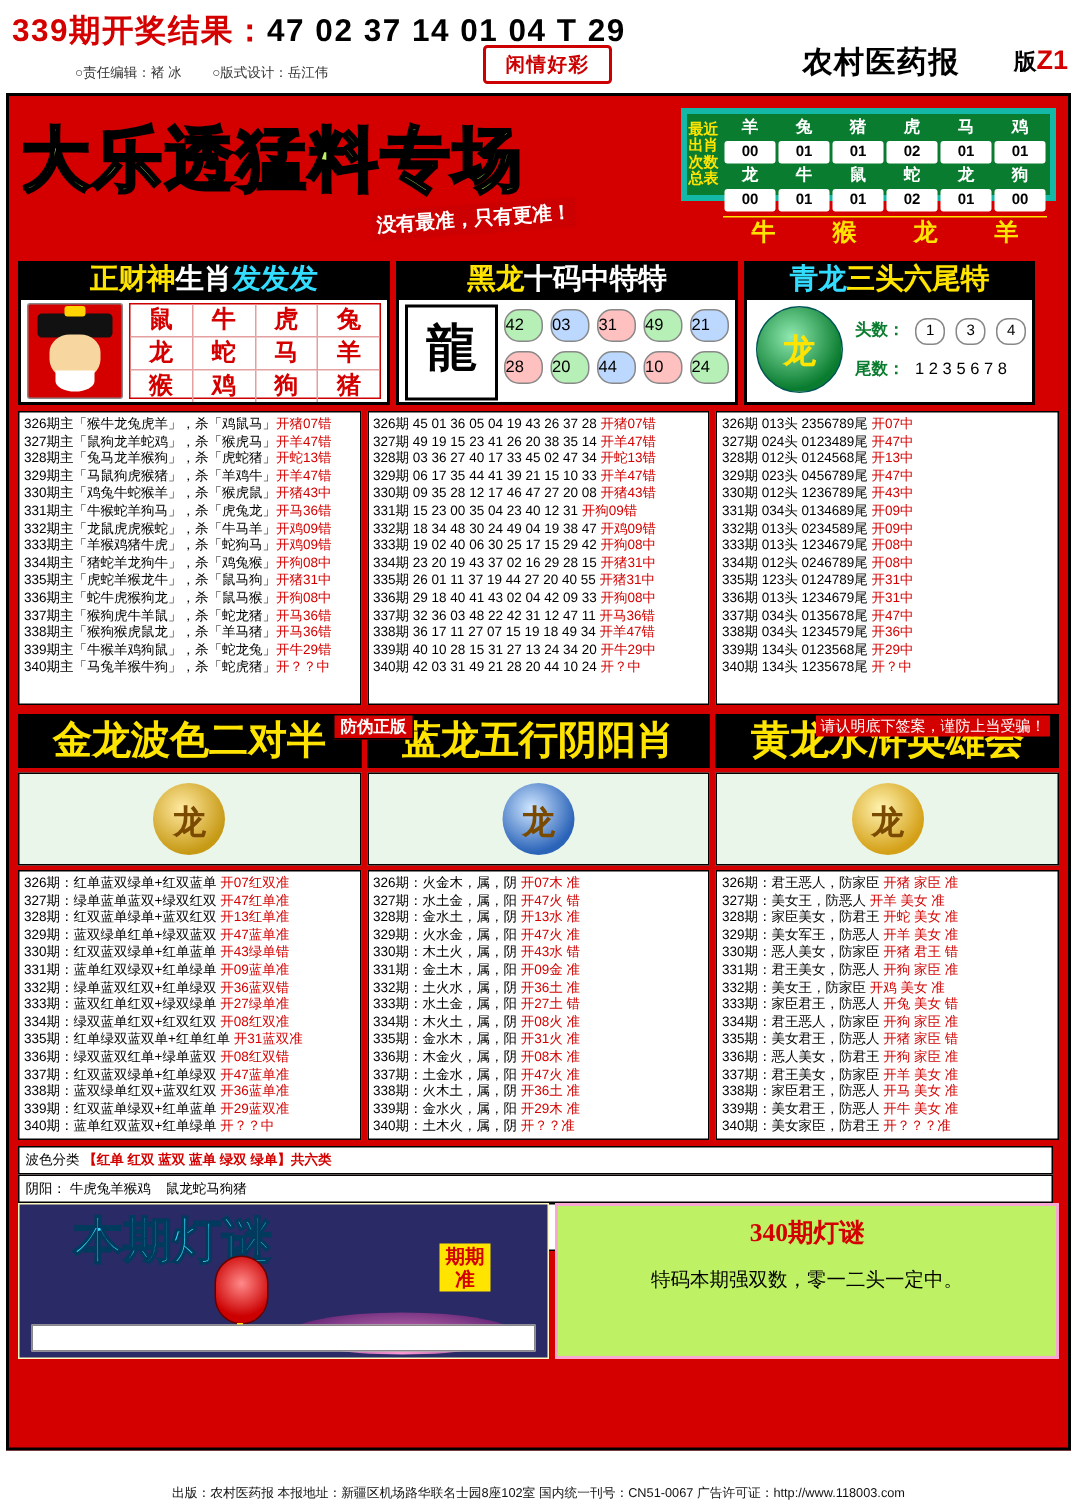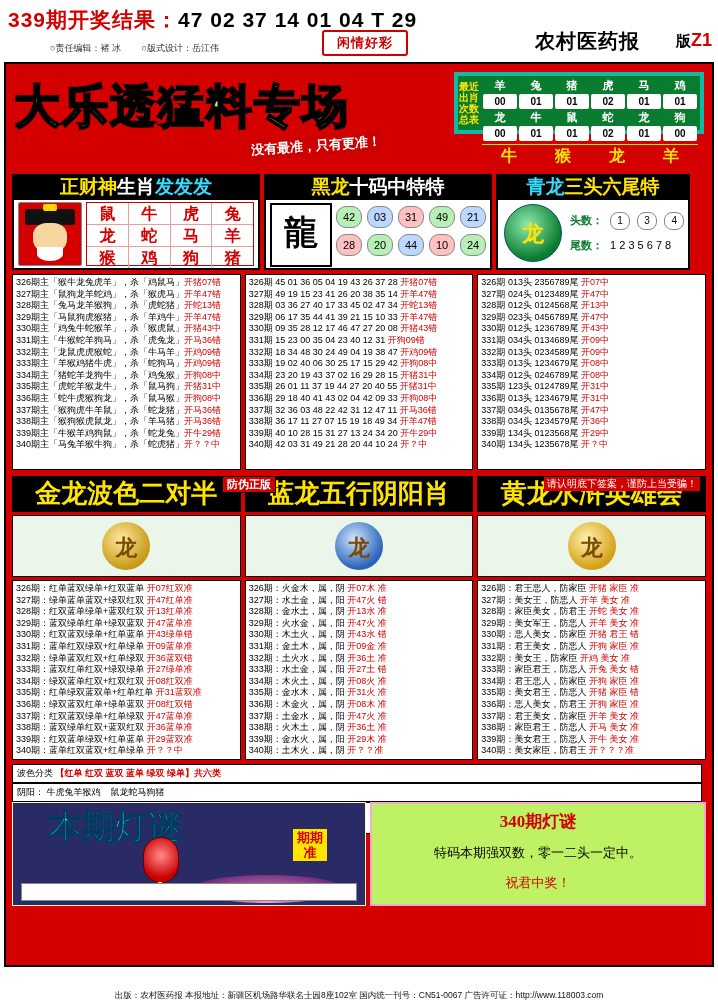--- a/index.html
+++ b/index.html
@@ -148,21 +148,21 @@
     background:#fff;border:2px solid #000;
   }
   .dragon-box .glyph{
     font-size:34px;font-weight:bold;color:#000;text-align:center;line-height:56px;
     font-family:"Liberation Serif","DejaVu Serif",serif;
   }
   .ballrow{position:absolute;left:70px;top:6px;display:flex;gap:5px;}
   .ballrow.second{top:34px;}
   .ball{
     width:24px;height:20px;border-radius:10px;border:1px solid #888;
-    font-size:11px;text-align:center;line-height:20px;color:#000;background:#eee;
+    font-size:11px;line-height:20px;color:#000;background:#eee;
   }
   .ball.g{background:#b6f0b6;}
   .ball.b{background:#bcd8ff;}
   .ball.r{background:#ffc0c0;}
 
   
   .qing-circle{
     position:absolute;left:6px;top:4px;width:56px;height:56px;border-radius:50%;
     background:radial-gradient(circle at 40% 35%, #8fe9b0, #0a7c2f 70%);
     border:1px solid #055;
@@ -610,21 +610,20 @@
           <div>期期</div>
           <div>准</div>
         </div>
         <div class="lantern"></div>
         <div class="lotus"></div>
         <div class="answer-bar"></div>
       </div>
       <div class="riddle-right">
         <div class="rr-title">340期灯谜</div>
         <div class="rr-body">特码本期强双数，零一二头一定中。</div>
-        <div class="rr-foot">祝君中奖！</div>
       </div>
     </div>
 
   </div>
   </div>
 
   <div class="footer">出版：农村医药报  本报地址：新疆区机场路华联名士园8座102室  国内统一刊号：CN51-0067  广告许可证：http://www.118003.com</div>
 </div>
 
 </body></html>

